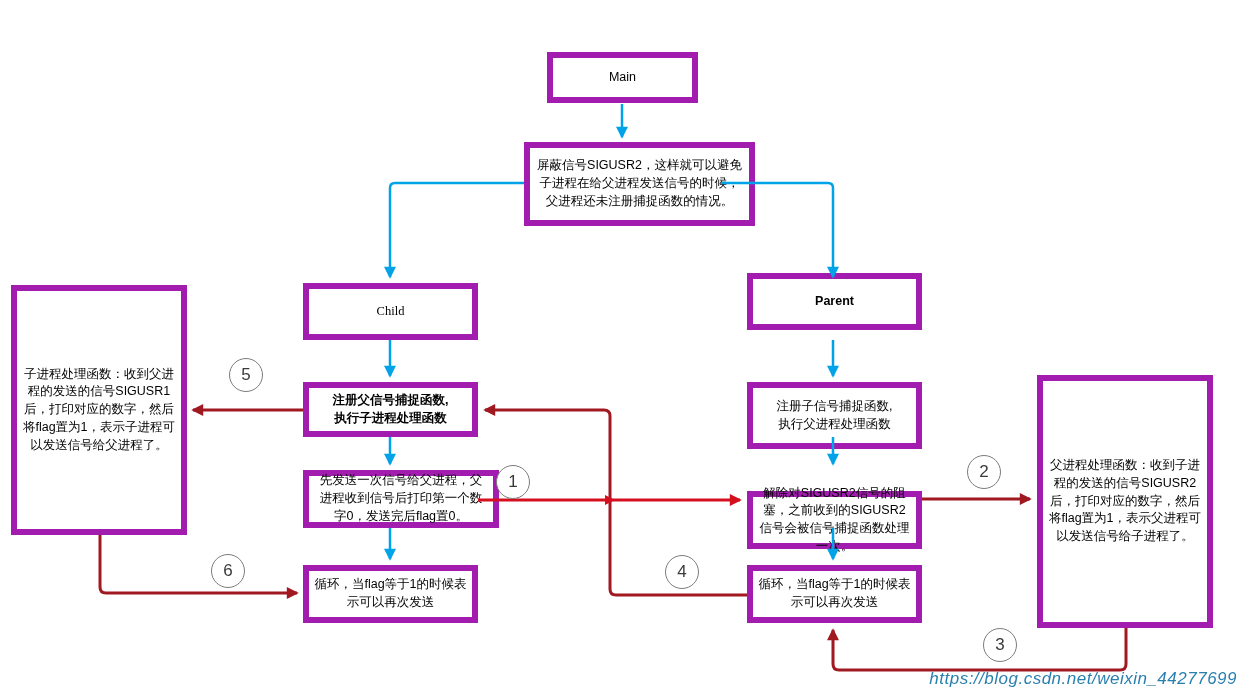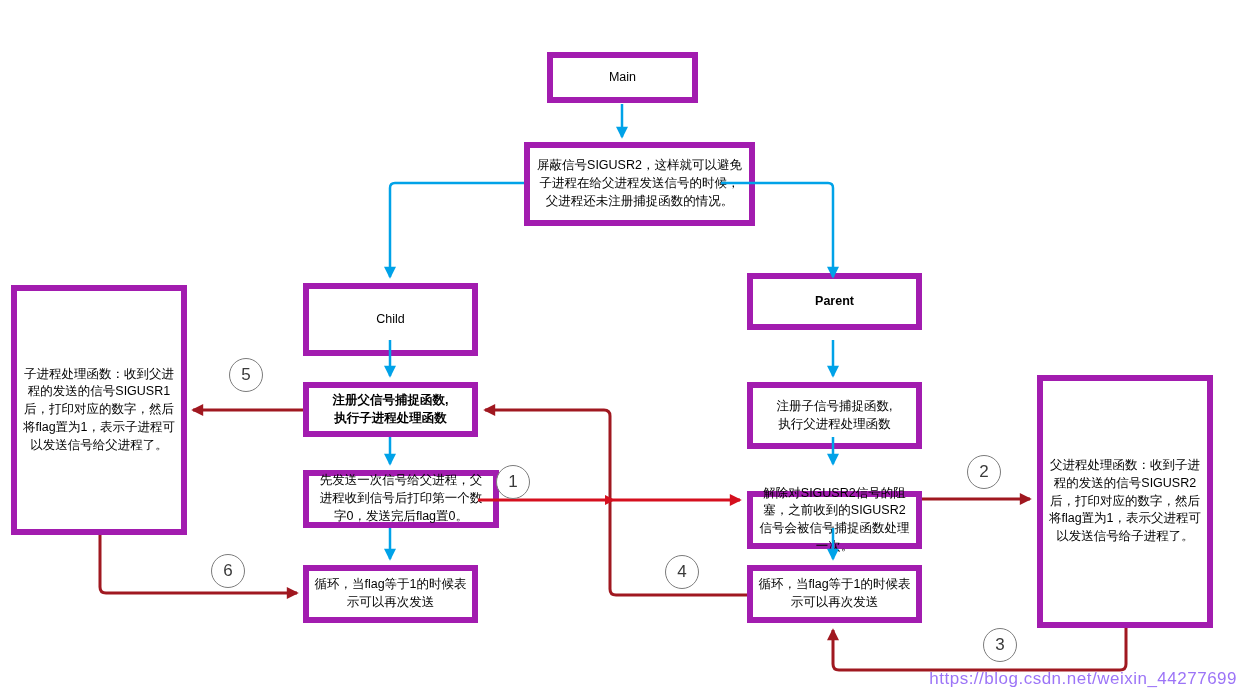--- a/index.html
+++ b/index.html
@@ -14,38 +14,38 @@
     white-space:pre-line;
   }
   .node .txt{width:100%;}
   svg.wires{position:absolute;left:0;top:0;pointer-events:none;}
   .stepcircle{
     position:absolute;width:34px;height:34px;border:1px solid #7c7c7c;border-radius:50%;
     background:#ffffff;display:flex;align-items:center;justify-content:center;
     font-size:17px;color:#3a3a3a;box-sizing:border-box;
   }
   .watermark{
-    position:absolute;right:7px;bottom:8px;font-size:17px;color:#8b5cf6;opacity:.85;
-    letter-spacing:.5px;white-space:nowrap;
+    position:absolute;right:7px;bottom:8px;font-size:17px;color:#0369a1;opacity:.85;
+    letter-spacing:.5px;white-space:nowrap;font-style:italic;
   }
 </style>
 </head>
 <body>
 
 <div class="canvas">
 
   <div class="node" style="left:547px;top:52px;width:151px;height:51px;">
     <div class="txt">Main</div>
   </div>
 
   <div class="node" style="left:524px;top:142px;width:231px;height:84px;justify-content:center;">
     <div class="txt">屏蔽信号SIGUSR2，这样就可以避免子进程在给父进程发送信号的时候，父进程还未注册捕捉函数的情况。</div>
   </div>
 
-  <div class="node" style="left:303px;top:283px;width:175px;height:73px;">
+  <div class="node" style="left:303px;top:283px;width:175px;height:57px;font-family:Liberation Serif, serif;">
     <div class="txt">Child</div>
   </div>
 
   <div class="node" style="left:747px;top:273px;width:175px;height:57px;font-weight:bold;">
     <div class="txt">Parent</div>
   </div>
 
   <div class="node" style="left:303px;top:382px;width:175px;height:55px;font-weight:bold;">
     <div class="txt">注册父信号捕捉函数,
 执行子进程处理函数</div>

